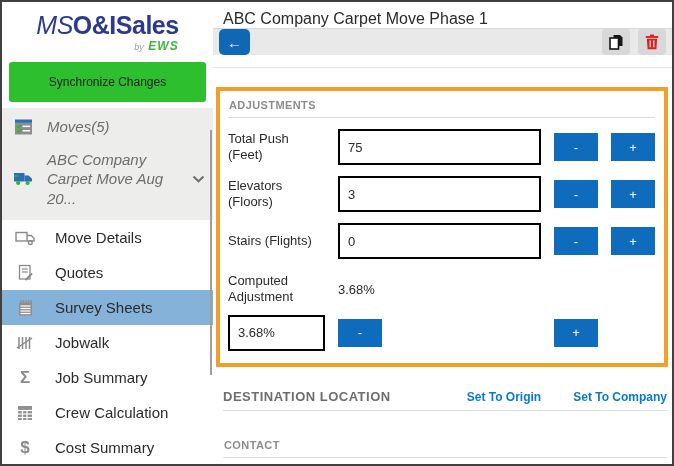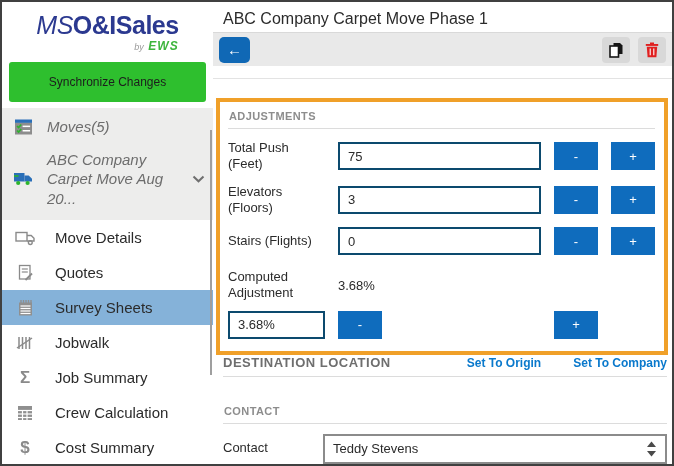--- a/index.html
+++ b/index.html
@@ -44,26 +44,26 @@
     font-size:15px; display:flex; align-items:center; justify-content:center; cursor:pointer; }
   .toolbar .spacer { flex:1; }
   .tool-button { width:28px; height:26px; background:#d8d8d8; border:none; border-radius:4px;
     display:flex; align-items:center; justify-content:center; margin-left:8px; cursor:pointer; }
   .soft-divider { border-top:1px solid #e3e3e3; margin-top:12px; }
   .adjust-panel { margin:19px 4px 0 3px; border:4px solid #f0a029; padding:5px 9px 12px 8px; }
   .section-heading { font-size:11px; font-weight:bold; color:#8d8d8d; letter-spacing:0.4px; padding:3px 0 6px 1px; }
   .heading-divider { border-top:1px solid #dcdcdc; }
   .adjust-row { display:grid; grid-template-columns:97px 1fr 44px 44px; column-gap:13px; align-items:center; margin-top:11px; }
   .row-label { font-size:13px; color:#2b2b2b; line-height:1.25; }
-  .text-input { height:28px; border:2px solid #0c4a6e; font-size:13px; padding:0 8px; width:100%;
+  .text-input { height:36px; border:2px solid #000000; font-size:13px; padding:0 8px; width:100%;
     font-family:"Liberation Sans", sans-serif; color:#2b2b2b; background:#fff; }
   .static-value { font-size:13px; color:#2b2b2b; }
   .step-button { height:28px; width:44px; background:#0f6cbd; color:#fff; border:none; font-size:13px;
     font-family:"Liberation Sans", sans-serif; cursor:pointer; }
-  .dest-header { display:flex; align-items:baseline; padding:0 5px 6px 10px; }
+  .dest-header { display:flex; align-items:baseline; margin-top:22px; padding:0 5px 6px 10px; }
   .dest-heading { font-size:13px; font-weight:bold; color:#6e6e6e; letter-spacing:0.5px; }
   .dest-links { margin-left:auto; display:flex; gap:32px; }
   .link { font-size:12px; font-weight:bold; color:#0a79cc; cursor:pointer; text-decoration:none; }
   .dest-divider { border-top:1px solid #dcdcdc; margin:0 5px 0 10px; }
   .contact-section { margin:25px 5px 0 10px; }
   .contact-row { display:grid; grid-template-columns:88px 1fr; column-gap:12px; align-items:center; margin-top:10px; }
   .select-box { height:30px; border:2px solid #8b8b8b; display:flex; align-items:center; padding:0 8px;
     font-size:13px; color:#2b2b2b; background:#fff; cursor:pointer; }
   .select-box .grow { flex:1; }
 </style>

